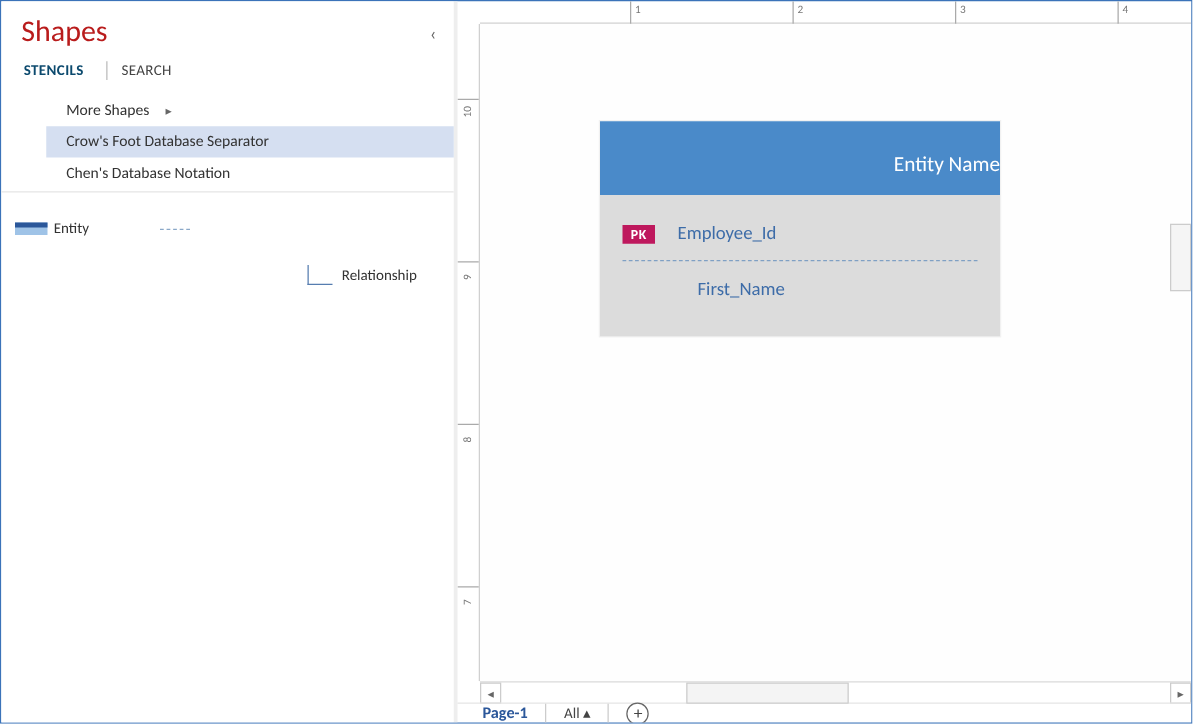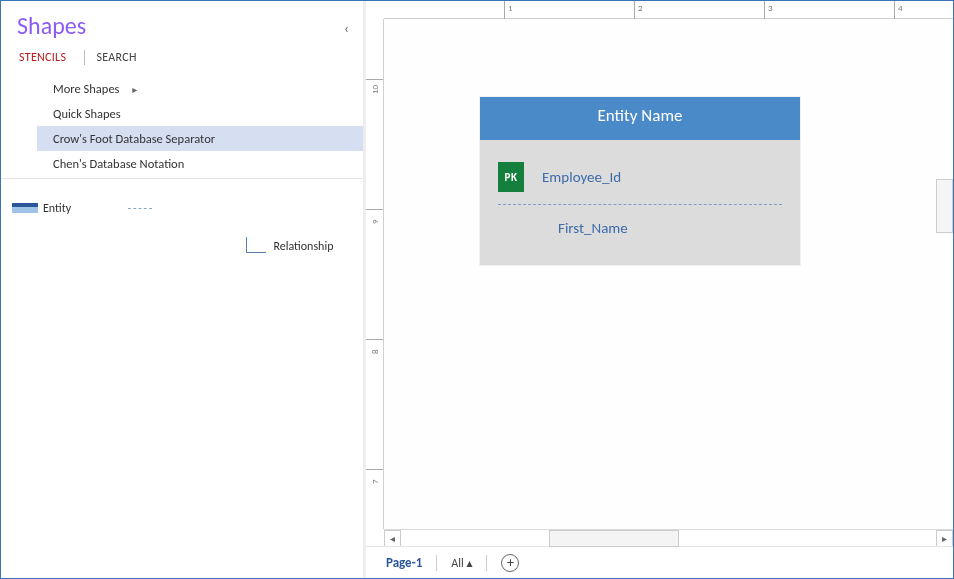--- a/index.html
+++ b/index.html
@@ -4,25 +4,25 @@
 <style>
   * { box-sizing: border-box; }
   html, body { margin:0; padding:0; font-family: "Segoe UI", Calibri, sans-serif; background:#fff; }
   .app {
     width:954px; height:579px; border:1px solid #3b73b9; position:relative; display:flex;
     overflow:hidden;
   }
   
   .shapes-panel { width:362px; height:100%; background:#fff; display:flex; flex-direction:column; }
   .shapes-header { padding:10px 16px 0 16px; position:relative; }
-  .shapes-title { color:#8b5cf6; font-size:24px; font-weight:400; margin:0 0 4px 0; }
+  .shapes-title { color:#b91c1c; font-size:24px; font-weight:400; margin:0 0 4px 0; }
   .collapse-chevron { position:absolute; right:14px; top:18px; font-size:15px; color:#666; cursor:pointer; }
   .shapes-tabs { margin:6px 0 10px 0; }
   .shapes-tab { display:inline-block; font-size:12px; padding:2px 2px; margin-right:10px; cursor:pointer; color:#444; letter-spacing:0.3px; }
-  .shapes-tab.active { color:#b91c1c; font-weight:400; }
+  .shapes-tab.active { color:#0c4a6e; font-weight:700; }
   .tab-sep { display:inline-block; width:1px; height:15px; background:#bbb; vertical-align:middle; margin:0 6px 0 2px; }
   .stencil-row { font-size:12.5px; padding:5px 16px; cursor:pointer; color:#333; position:relative;margin-left:36px; }
   .more-shapes { padding-left:8px; }
   .more-shapes-label { margin-left:8px; }
   .more-chev { margin-left:10px; color:#666; font-size:10px; }
   .stencil-selected { background:#d5dff1; }
   .stencil-list-sep { height:1px; background:#e5e5e5; margin:2px 0 10px 0; }
   
   .shape-gallery { padding:0 8px; }
   .shape-grid { display:flex; flex-wrap:wrap; }
@@ -48,37 +48,37 @@
   .ruler-top .label { position:absolute; top:1px; margin-left:3px; }
   .canvas-body { flex:1; display:flex; overflow:hidden; }
   .ruler-left { width:18px; border-right:1px solid #d0d0d0; position:relative; font-size:9px; color:#777; user-select:none; }
   .ruler-left .tick { position:absolute; left:0; right:0; }
   .ruler-left .major { border-top:1px solid #aaa; }
   .ruler-left .label { position:absolute; left:3px; top:0; transform:rotate(-90deg); transform-origin:left top; margin-top:14px; }
   .canvas { flex:1; background:#fefefe; position:relative; overflow:hidden; }
 
   
   .entity-box { position:absolute; left:96px; top:78px; width:320px; box-shadow:0 0 0 1px rgba(0,0,0,0.05); }
-  .entity-header { background:#4a8ac9; color:#fff; text-align:center; font-size:17px; padding:8px 0 14px; }
+  .entity-header { background:#4a8ac9; color:#fff; text-align:right; font-size:17px; padding:24px 0 14px; }
   .entity-attrs { background:#dcdcdc; padding:12px 18px 18px; }
   .attr-row { display:flex; align-items:center; padding:10px 0; }
-  .pk-badge { width:26px; height:30px; background:#15803d; color:#fff; font-size:11px; display:flex; align-items:center; justify-content:center; font-weight:600; margin-right:18px; letter-spacing:0.5px; }
+  .pk-badge { width:26px; height:15px; background:#be185d; color:#fff; font-size:11px; display:flex; align-items:center; justify-content:center; font-weight:600; margin-right:18px; letter-spacing:0.5px; }
   .attr-name { color:#3d6ca8; font-size:15px; margin-left:60px; }
   .attr-row.pk .attr-name { margin-left:0; }
   .attr-sep { height:0; border-top:1px dashed #7fa0c4; margin:2px 0 4px; }
 
   
   .vscroll { position:absolute; right:0; top:160px; width:17px; height:54px; border:1px solid #ccc; background:#f5f5f5; }
   .hscroll-wrap { height:17px; display:flex; align-items:center; border-top:1px solid #d9d9d9; margin-left:18px; }
   .scroll-btn { width:17px; height:17px; border:1px solid #ccc; display:flex; align-items:center; justify-content:center; font-size:10px; color:#666; cursor:pointer; flex:0 0 auto; }
   .hscroll-track { flex:1; height:17px; position:relative; }
   .hscroll-thumb { position:absolute; left:148px; width:130px; top:0; bottom:0; border:1px solid #ccc; background:#f4f4f4; }
 
   
-  .page-tabs { height:32px; border-top:1px solid #e5e5e5; display:flex; align-items:center; padding-left:20px; font-size:13px; gap:14px; }
+  .page-tabs { height:16px; border-top:1px solid #e5e5e5; display:flex; align-items:center; padding-left:20px; font-size:13px; gap:14px; }
   .page-tab { color:#2b579a; font-weight:600; cursor:pointer; }
   .all-btn { color:#444; font-size:12px; cursor:pointer; }
   .page-sep { width:1px; height:16px; background:#ccc; }
   .add-page { width:18px; height:18px; border:1px solid #666; border-radius:50%; display:flex; align-items:center; justify-content:center; font-size:14px; line-height:1; color:#444; cursor:pointer; }
 </style>
 </head>
 <body>
 
 <div class="app">
 
@@ -90,21 +90,20 @@
         <span class="shapes-tab active">STENCILS</span>
         <span class="tab-sep"></span>
         <span class="shapes-tab">SEARCH</span>
       </div>
     </div>
 
     <div class="stencil-row more-shapes">
       <span class="more-shapes-label">More Shapes</span>
       <span class="more-chev">▸</span>
     </div>
-    <div class="stencil-row">Quick Shapes</div>
     <div class="stencil-row stencil-selected">Crow's Foot Database Separator</div>
     <div class="stencil-row">Chen's Database Notation</div>
     <div class="stencil-list-sep"></div>
 
     <div class="shape-gallery">
       <div class="shape-grid">
         <div class="shape-cell">
           <span class="shape-icon">
               <span class="entity-icon"></span>
             </span>

